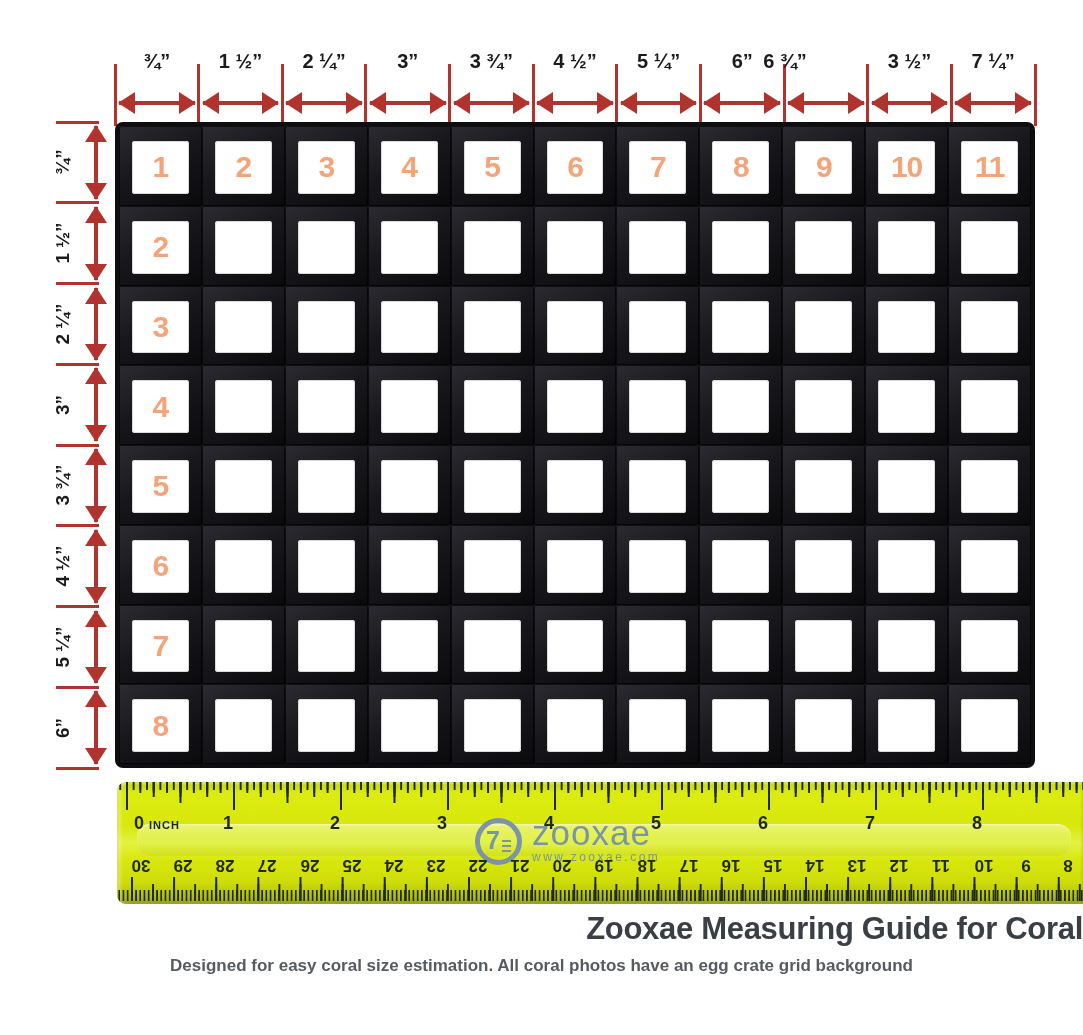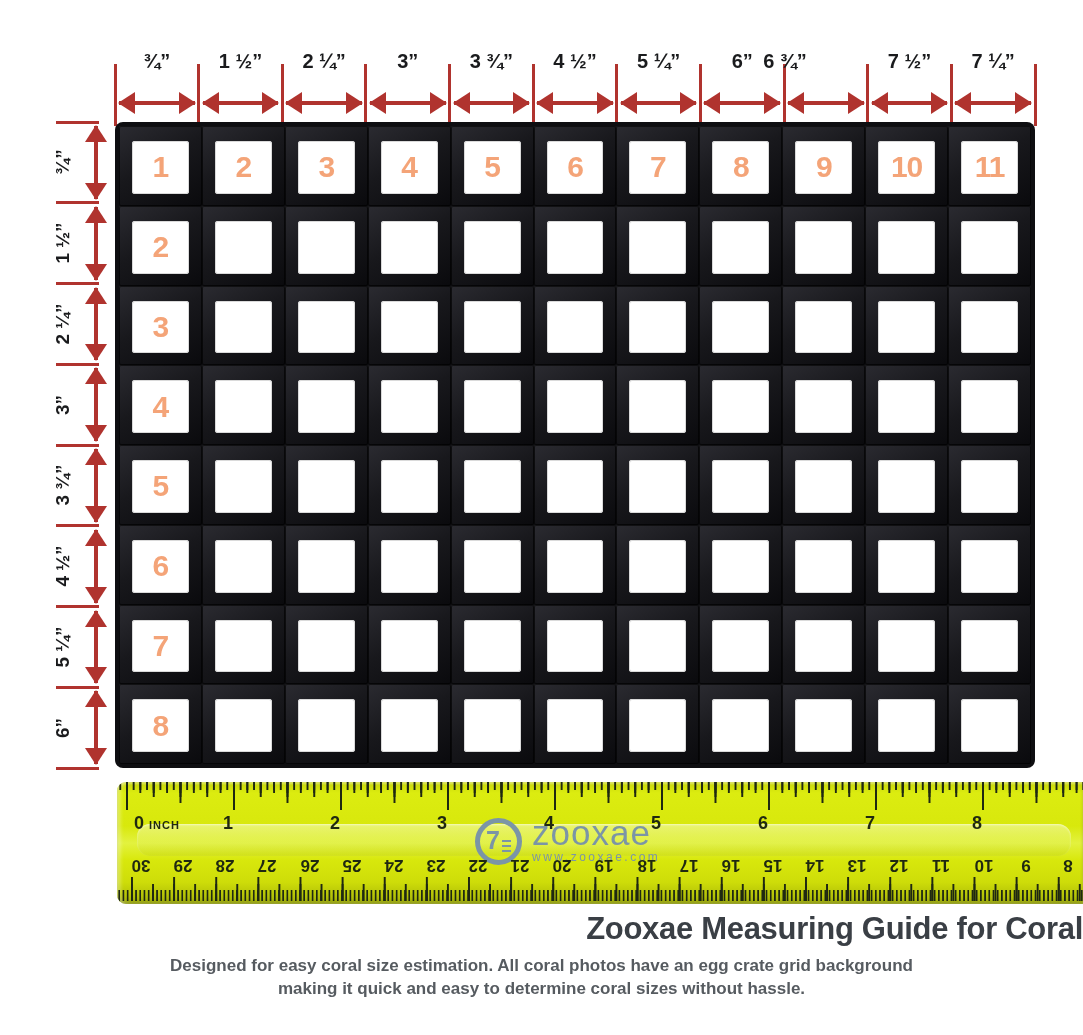--- a/index.html
+++ b/index.html
@@ -127,21 +127,21 @@
       <div class="ah ah-left" style="left: 703.455px;"></div>
       <div class="ah ah-right" style="left: 764.091px;"></div>
       <div class="tlabel" style="left: 742.273px;">6”</div>
       <div class="hline" style="left: 788.091px; width: 75.6364px;"></div>
       <div class="ah ah-left" style="left: 787.091px;"></div>
       <div class="ah ah-right" style="left: 847.727px;"></div>
       <div class="tlabel" style="left: 785px;">6 ¾”</div>
       <div class="hline" style="left: 871.727px; width: 75.6364px;"></div>
       <div class="ah ah-left" style="left: 870.727px;"></div>
       <div class="ah ah-right" style="left: 931.364px;"></div>
-      <div class="tlabel" style="left: 909.545px;">7 ½”</div>
+      <div class="tlabel" style="left: 909.545px;">3 ½”</div>
       <div class="hline" style="left: 955.364px; width: 75.6364px;"></div>
       <div class="ah ah-left" style="left: 954.364px;"></div>
       <div class="ah ah-right" style="left: 1015px;"></div>
       <div class="tlabel" style="left: 993.182px;">7 ¼”</div>
     </div>
   <div id="leftScale">
       <div class="htick" style="top: 120.5px;"></div>
       <div class="htick" style="top: 201.25px;"></div>
       <div class="htick" style="top: 282px;"></div>
       <div class="htick" style="top: 362.75px;"></div>
@@ -542,16 +542,15 @@
         <div class="cnum" style="left: 866.6px;">10</div>
         <div class="cnum" style="left: 908.73px;">9</div>
         <div class="cnum" style="left: 950.86px;">8</div>
       </div>
     <div class="cmticks"></div>
   </div>
 
   <div class="title">Zooxae Measuring Guide for Coral</div>
   <div class="subtitle">
     <div>Designed for easy coral size estimation. All coral photos have an egg crate grid background</div>
-    <div>making it quick and easy to determine coral sizes without hassle.</div>
   </div>
 
 </div>
 
 </body></html>

